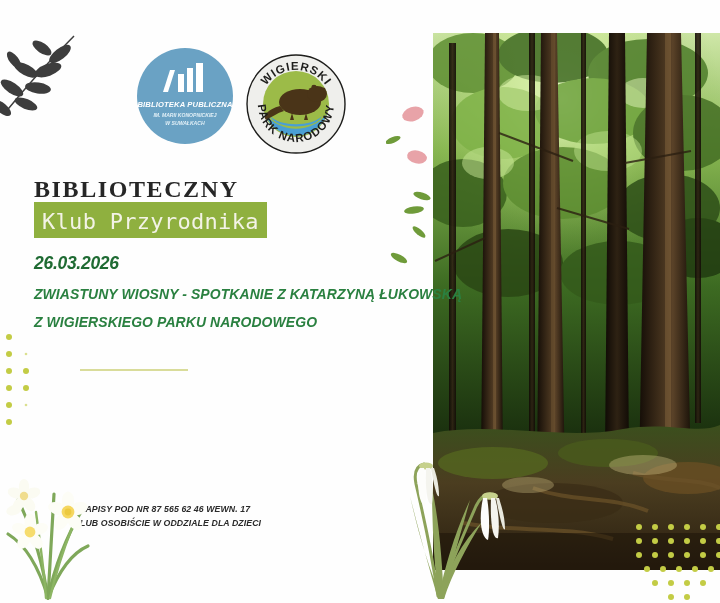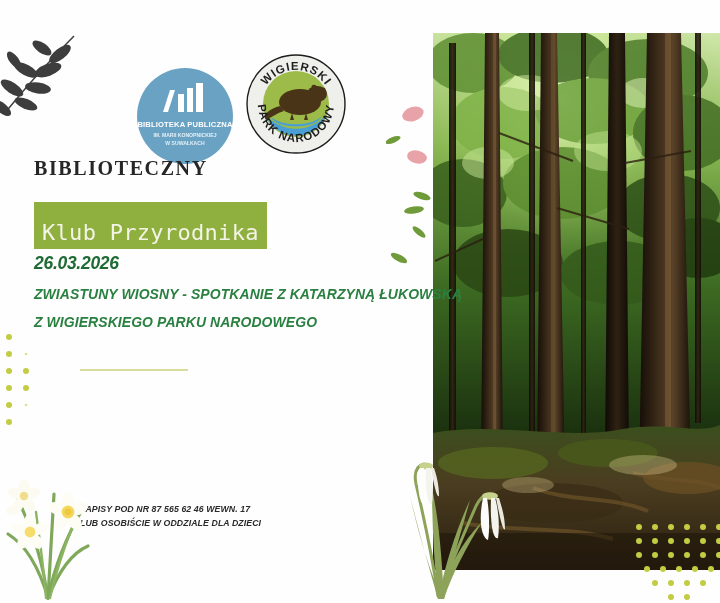--- a/index.html
+++ b/index.html
@@ -21,38 +21,38 @@
     position: absolute;
     left: 433px; top: 33px;
     width: 287px; height: 537px;
     overflow: hidden;
     background: #11200c;
   }
   #photo svg { display: block; width: 100%; height: 100%; }
 
   
   .logo-wrap { position: absolute; }
-  #logo-library { left: 137px; top: 68px; width: 96px; height: 96px; }
+  #logo-library { left: 137px; top: 48px; width: 96px; height: 96px; font-style: italic; }
   #logo-park    { left: 246px; top: 54px; width: 100px; height: 100px; }
   .logo-wrap svg { display: block; width: 100%; height: 100%; }
 
   
   #title-biblioteczny {
-    position: absolute; left: 34px; top: 158px;
+    position: absolute; left: 34px; top: 177px;
     font-family: "Liberation Serif", serif;
-    font-size: 20px; font-weight: 700; letter-spacing: 1.6px;
+    font-size: 24px; font-weight: 700; letter-spacing: 1.6px;
     color: #262626; line-height: 1;
   }
   #title-klub {
     position: absolute; left: 34px; top: 202px;
     background: #8fb03f;
     color: #f3f3e6;
     font-family: "DejaVu Sans Mono", monospace;
     font-size: 22px; font-weight: 400; letter-spacing: 0.3px;
-    padding: 20px 8px 5px 8px;
+    padding: 9px 8px 5px 8px;
     line-height: 1;
   }
 
   
   #event-date {
     position: absolute; left: 34px; top: 252px;
     font-size: 19px; font-weight: 700; font-style: italic;
     color: #1f6b33; letter-spacing: -0.3px;
     transform: scaleX(0.92); transform-origin: left center;
   }

